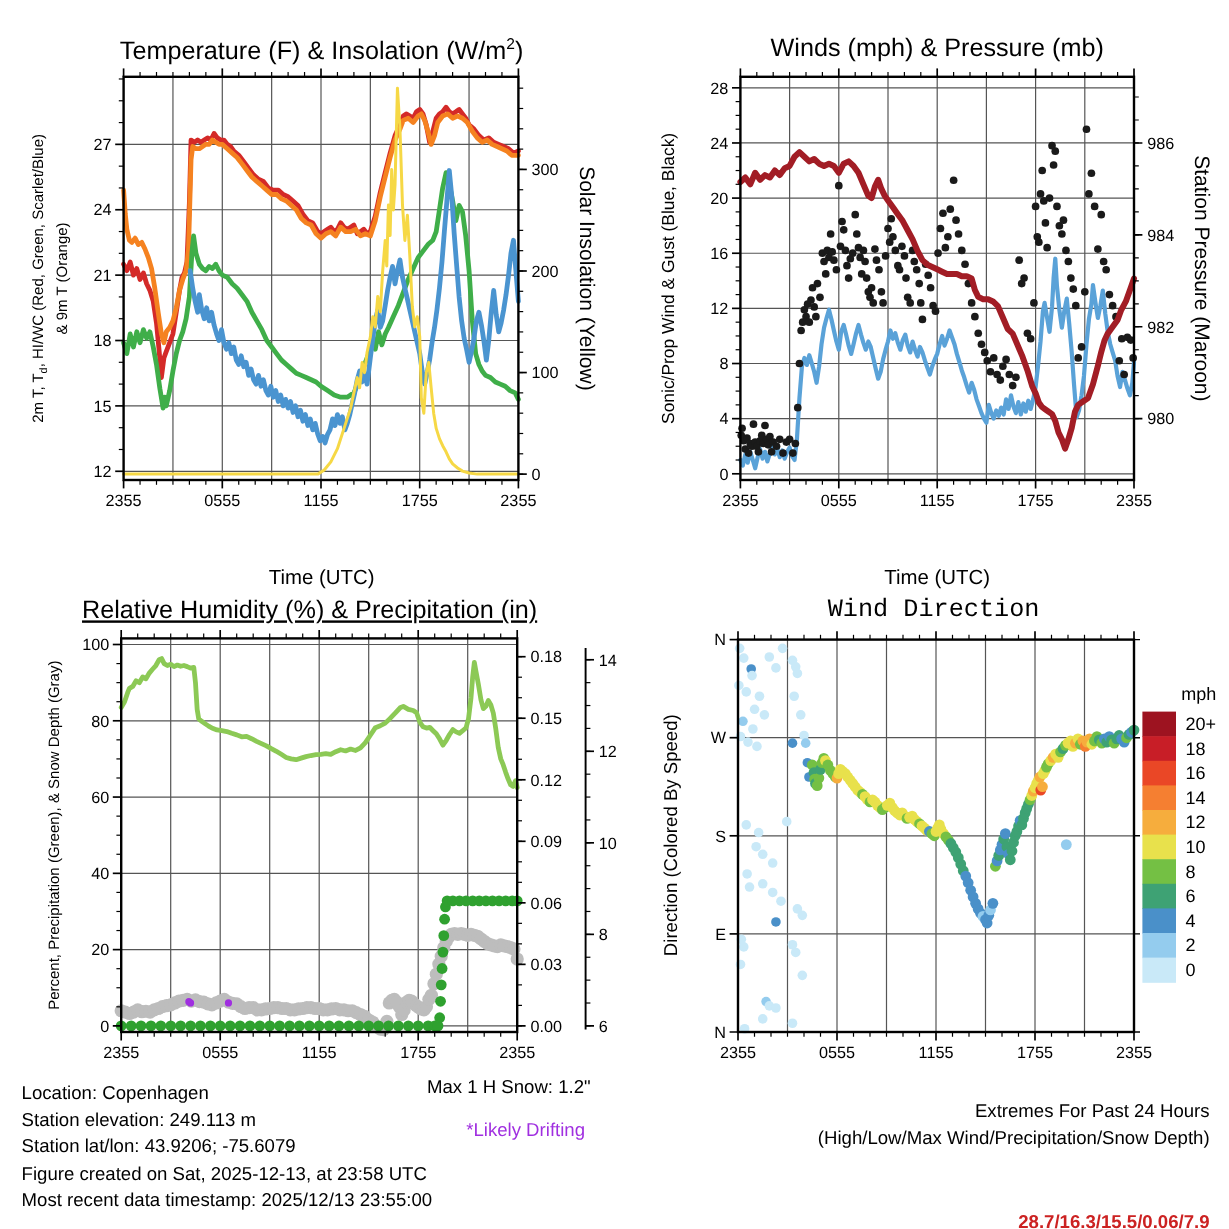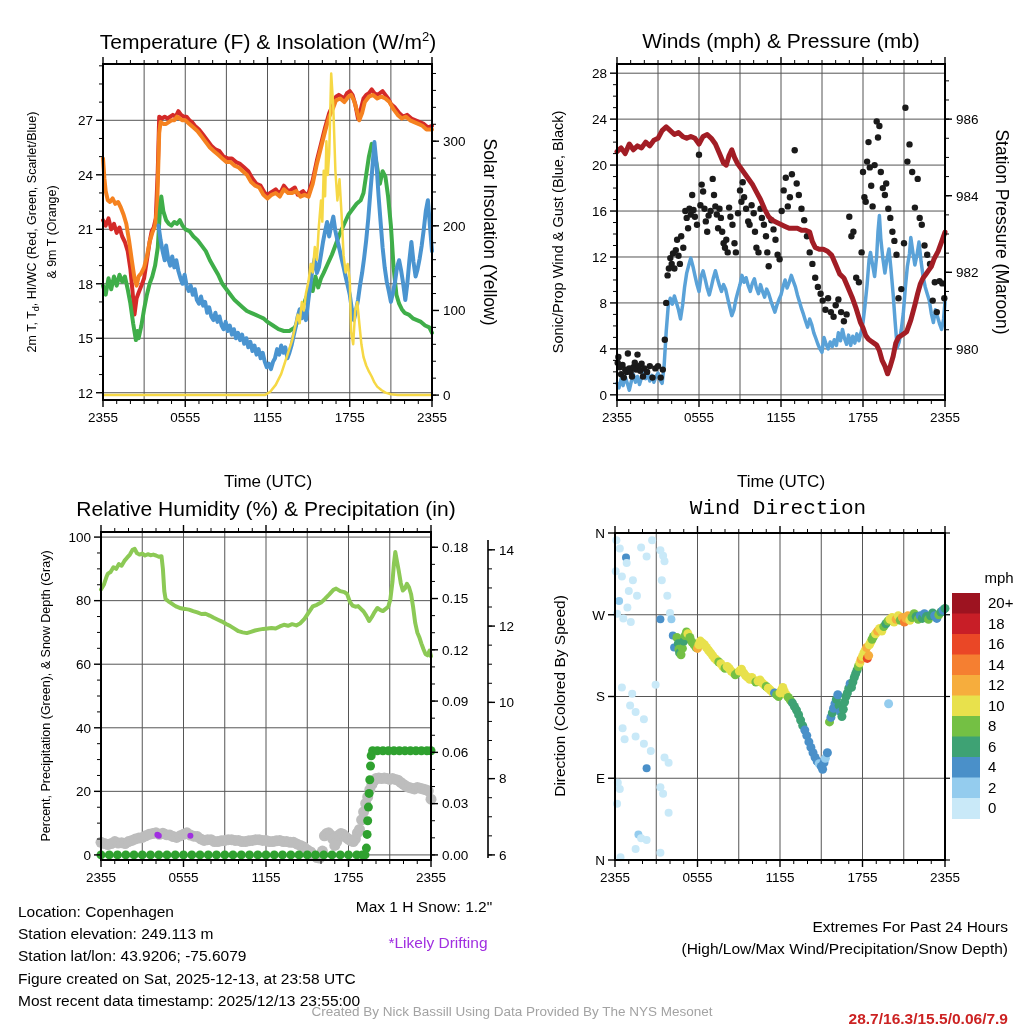--- a/index.html
+++ b/index.html
@@ -1132,21 +1132,21 @@
           <text x="988" y="772.25" font-size="15" text-anchor="start">4</text>
           <text x="988" y="792.75" font-size="15" text-anchor="start">2</text>
           <text x="988" y="813.25" font-size="15" text-anchor="start">0</text>
           <text x="999" y="583" font-size="15" text-anchor="middle">mph</text>
         </g>
       </g>
     </svg>
 
   <div class="ctitle" style="left:268px;top:29px;"><span>Temperature (F) &amp; Insolation (W/m</span><sup>2</sup><span>)</span></div>
   <div class="ctitle" style="left:781px;top:29px;">Winds (mph) &amp; Pressure (mb)</div>
-  <div class="ctitle" style="left:266px;top:497px;">Relative Humidity (%) &amp; Precipitation (in)</div>
+  <div class="ctitle" style="left:258px;top:497px;text-decoration:underline;">Relative Humidity (%) &amp; Precipitation (in)</div>
   <div class="ctitle" style="left:778px;top:497px;font-family:Liberation Mono, monospace;">Wind Direction</div>
 
   <div class="xlab" style="left:268px;top:430px;">Time (UTC)</div>
   <div class="xlab" style="left:781px;top:430px;">Time (UTC)</div>
 
   <div class="vlab lab-small" style="left:42px;top:232px;">
     <div><span>2m T, T</span><sub>d</sub><span>, HI/WC (Red, Green, Scarlet/Blue)</span></div>
     <div>&amp; 9m T (Orange)</div>
   </div>
   <div class="vlab right lab-big" style="left:489px;top:232px;">Solar Insolation (Yellow)</div>
@@ -1166,14 +1166,13 @@
   <div class="snownote" style="left:424px;top:898px;">Max 1 H Snow: 1.2"</div>
   <div class="snownote" id="drifting-note" style="left: 438px; top: 922px; color: rgb(160, 47, 224); margin-top: 12px;">*Likely Drifting</div>
 
   <div class="extremes">
     <div>Extremes For Past 24 Hours</div>
     <div>(High/Low/Max Wind/Precipitation/Snow Depth)</div>
     <div class="ext-values" id="ext-values" style="color: rgb(204, 34, 34);">28.7/16.3/15.5/0.06/7.9</div>
     <div>Max Gust: 25 mph On 12/13 at 2105 UTC</div>
   </div>
 
-  <div class="footer">Created By Nick Bassill Using Data Provided By The NYS Mesonet</div>
 </div>
 
 </body></html>

